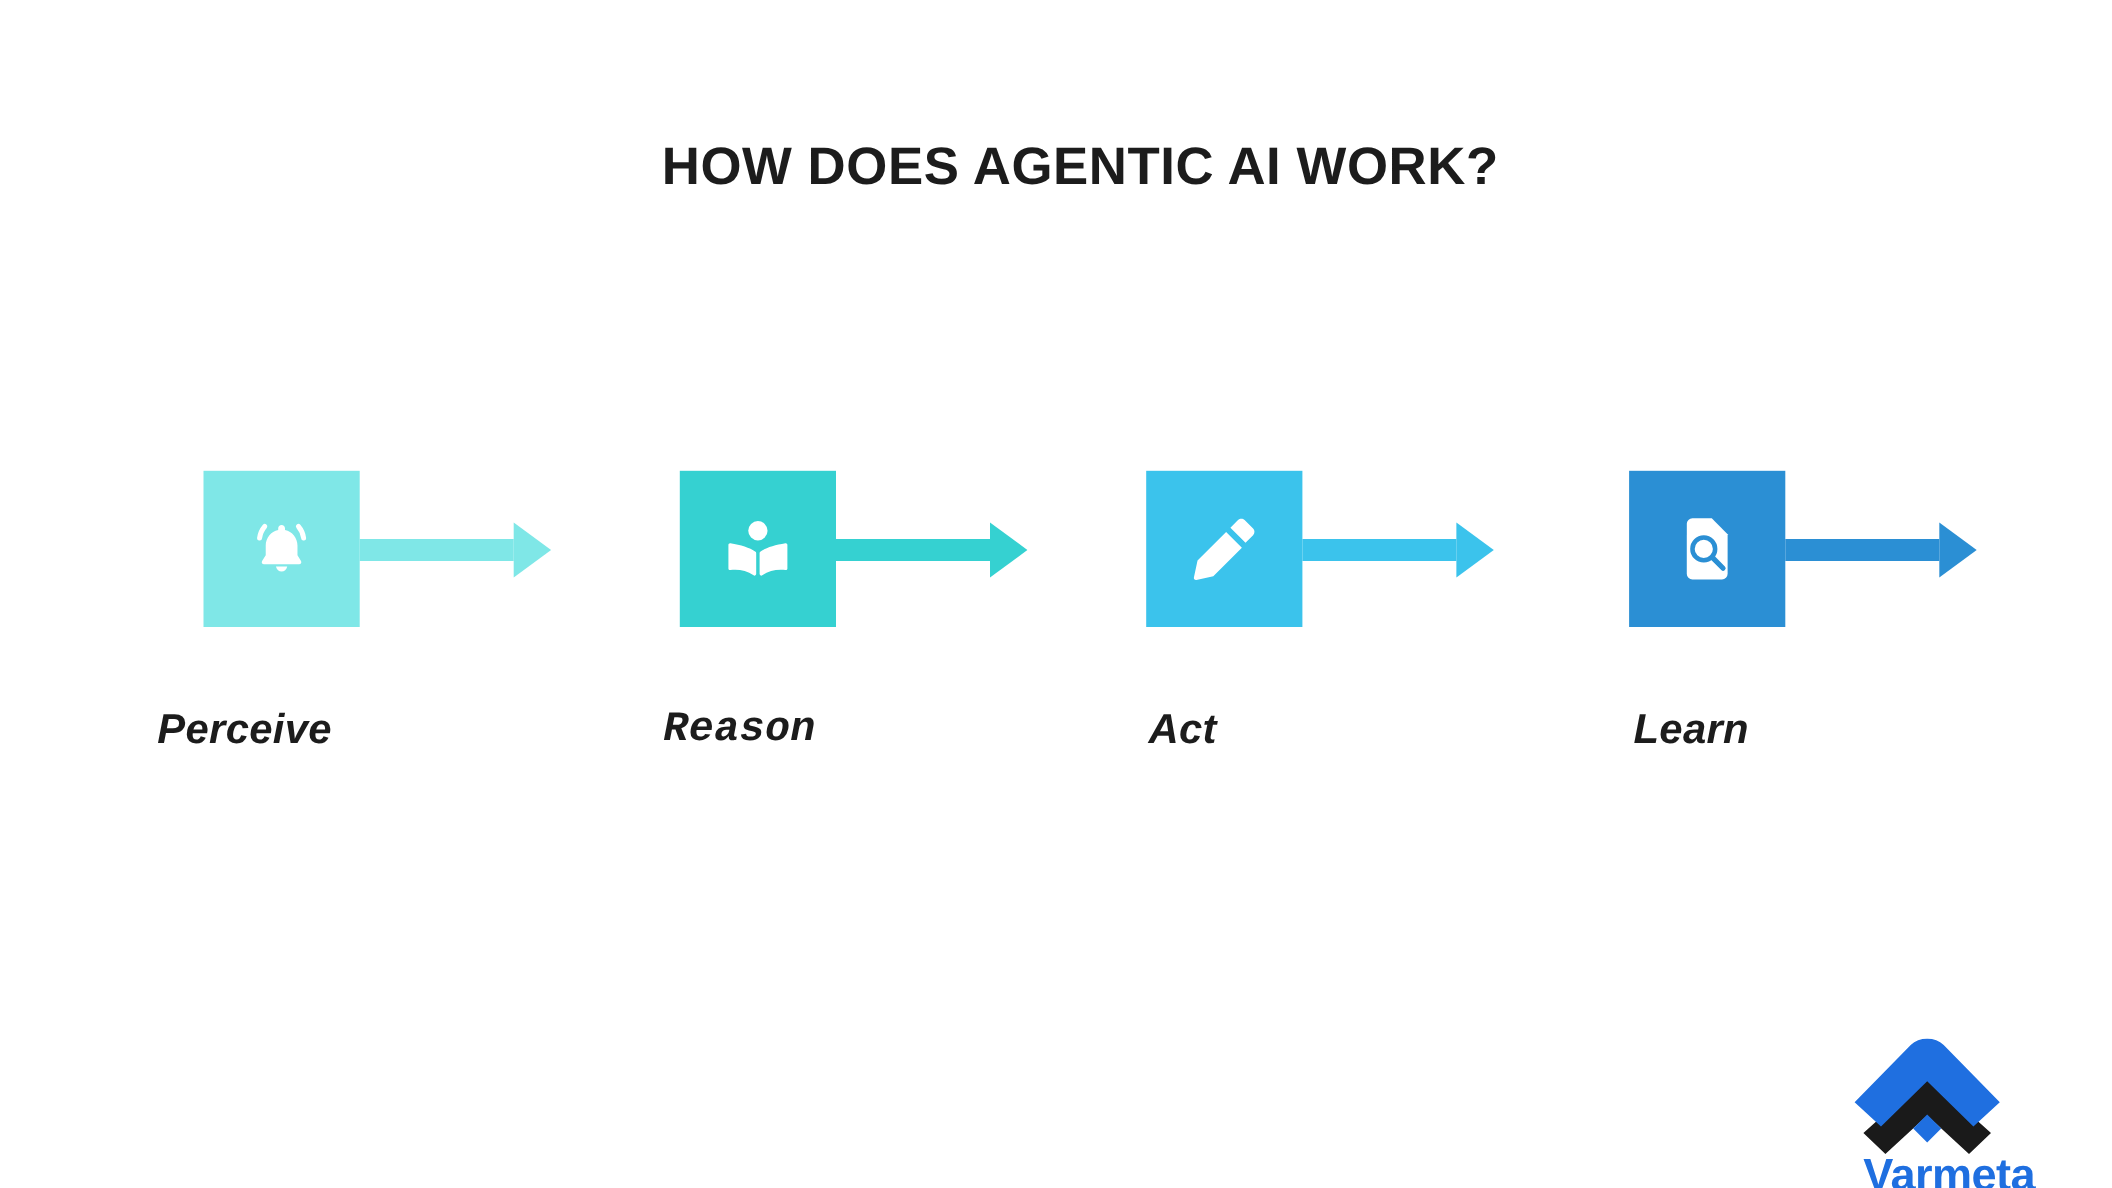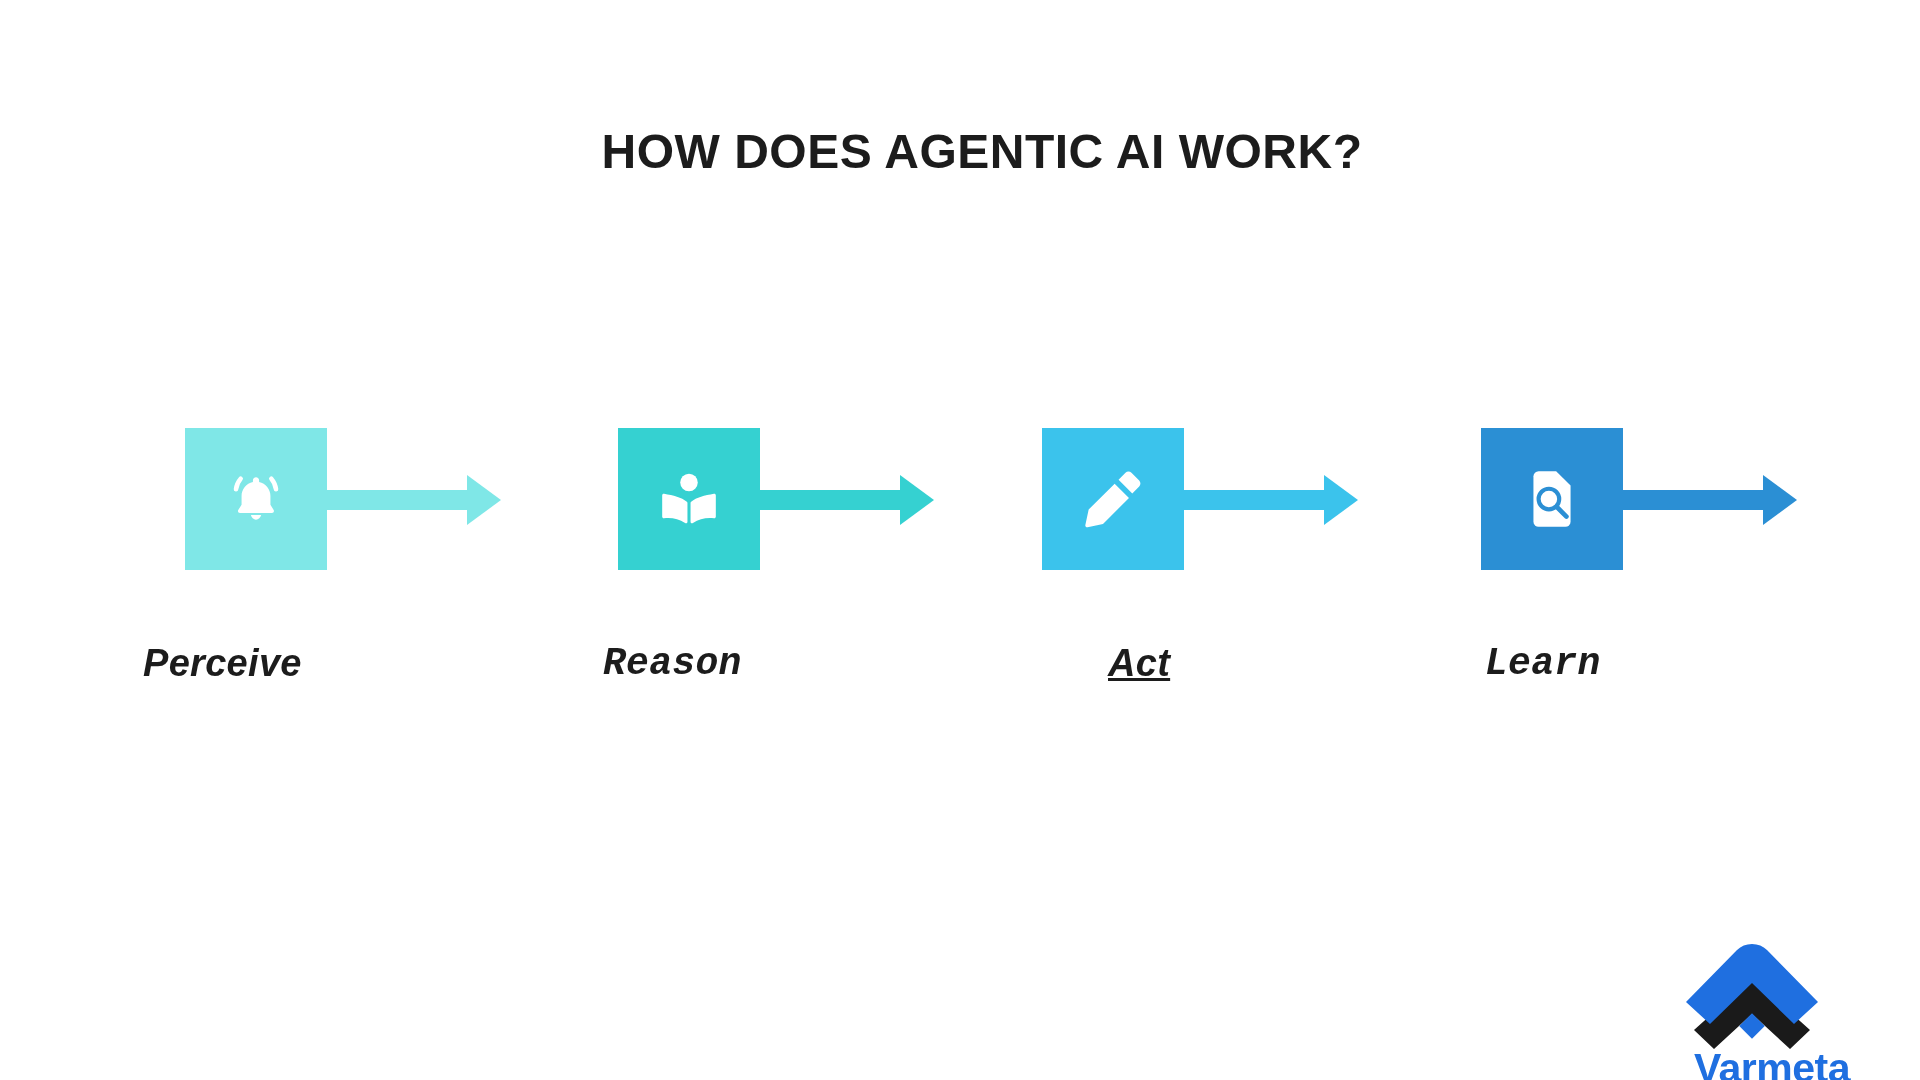--- a/index.html
+++ b/index.html
@@ -191,22 +191,22 @@
       <div class="arrow-shaft" id="shaft3" style="width: 140px; background: rgb(43, 143, 212);"></div>
       <div class="arrow-head" id="head3" style="left: 140px; border-left: 34px solid rgb(43, 143, 212);"></div>
     </div>
   </div>
 
 </div>
 
 <div class="labels">
   <div class="step-label" style="left:143px;">Perceive</div>
   <div class="step-label" style="left:603px;font-family:Liberation Mono, monospace;">Reason</div>
-  <div class="step-label" style="left:1108px;text-decoration:underline;">Act</div>
-  <div class="step-label" style="left:1485px;font-family:Liberation Mono, monospace;">Learn</div>
+  <div class="step-label" style="left:1044px;">Act</div>
+  <div class="step-label" style="left:1485px;">Learn</div>
 </div>
 
 <div class="logo">
   <svg class="logo-mark" viewBox="0 0 140 105">
 
     <path id="logo-black-chevron" d="M70 34 L128 86 L108 105 L70 70 L32 105 L12 86 Z" fill="#1A1A1A"></path>
 
     <path id="logo-blue-chevron" d="M70 0 C76 0 81 2 85 6 L136 58 L112 80 L70 39 L28 80 L4 58 L55 6 C59 2 64 0 70 0 Z" fill="#1F6FE0"></path>
 
     <rect id="logo-diamond" x="61" y="73" width="18" height="18" transform="rotate(45 70 82)" fill="#1F6FE0"></rect>

